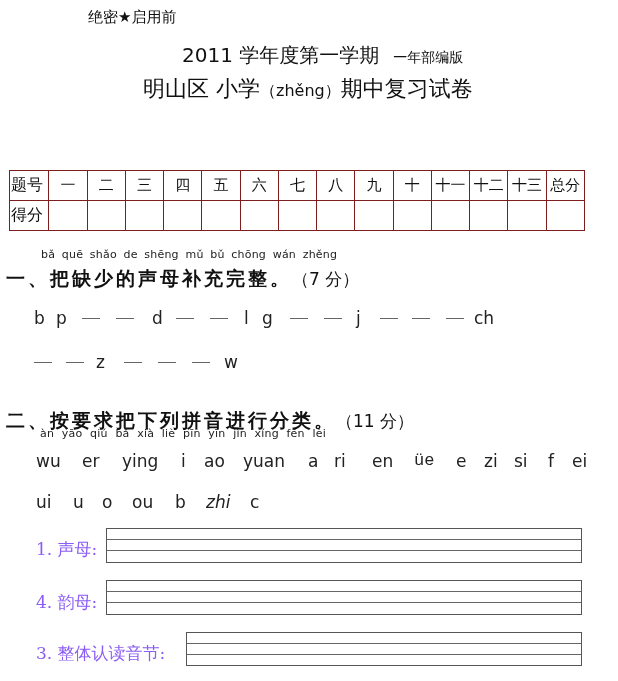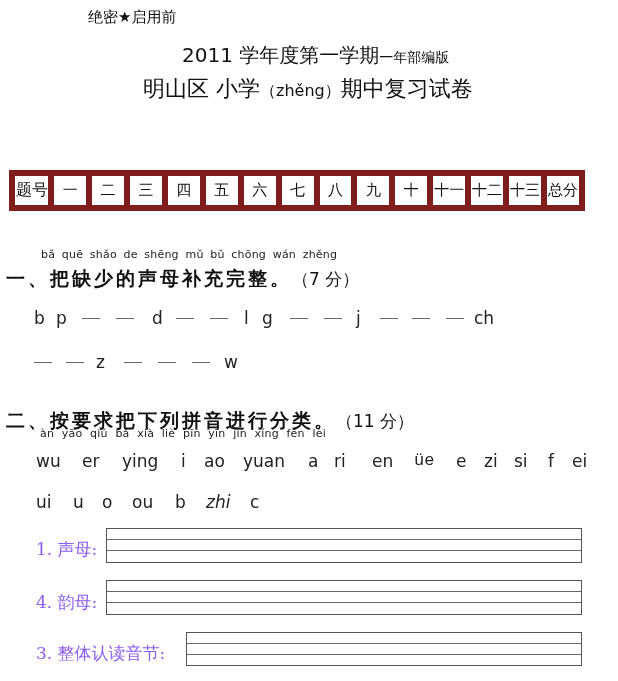--- a/index.html
+++ b/index.html
@@ -3,31 +3,31 @@
   <meta charset="utf-8">
   <style>
     html, body { margin: 0; padding: 0; background: #ffffff; }
     body {
       width: 618px; height: 681px; position: relative; overflow: hidden;
       font-family: "DejaVu Sans", sans-serif; color: #111;
     }
     .abs { position: absolute; white-space: nowrap; }
     .secret { left: 88px; top: 8px; font-size: 15px; }
     .title1 { left: 182px; top: 42px; font-size: 20px; font-family: "DejaVu Sans", sans-serif; }
-    .title1 .edition { font-size: 14px; margin-left: 0; }
+    .title1 .edition { font-size: 14px; margin-left: 14px; }
     .title2 { left: 143px; top: 74px; font-size: 22px; }
     .title2 .paren { font-size: 16px; }
 
     table.score {
       position: absolute; left: 9px; top: 170px;
       border-collapse: collapse; width: 576px;
       border: 1.5px solid #222;
     }
     table.score td {
-      border: 6px solid #7f1d1d; height: 29px; text-align: center;
+      border: 1px solid #7f1d1d; height: 29px; text-align: center;
       font-size: 15px; padding: 0; width: 38px;
     }
     table.score td.hdr { text-align: left; padding-left: 1px; font-size: 16px; }
 
     .pinyin { font-size: 11px; color: #222; letter-spacing: 0.2px; }
     .heading { font-size: 19px; letter-spacing: 3px; font-weight: bold; }
     .heading .pts { font-weight: normal; font-size: 17px; letter-spacing: 0; }
 
     .row { font-size: 17px; color: #222; }
     .row span { display: inline-block; text-align: center; }
@@ -61,20 +61,37 @@
     <td>五</td>
     <td>六</td>
     <td>七</td>
     <td>八</td>
     <td>九</td>
     <td>十</td>
     <td>十一</td>
     <td>十二</td>
     <td>十三</td>
     <td>总分</td>
+  </tr>
+  <tr>
+    <td class="hdr">得分</td>
+    <td></td>
+    <td></td>
+    <td></td>
+    <td></td>
+    <td></td>
+    <td></td>
+    <td></td>
+    <td></td>
+    <td></td>
+    <td></td>
+    <td></td>
+    <td></td>
+    <td></td>
+    <td></td>
   </tr>
 </tbody>
   </table>
 
 <div class="abs pinyin" style="left:41px; top:248px; word-spacing:3px;">bǎ quē shǎo de shēng mǔ bǔ chōng wán zhěng</div>
 <div class="abs heading" style="left:6px; top:266px;">
   <span>一、把缺少的声母补充完整。</span><span class="pts">（7 分）</span>
 </div>
 
 <div class="abs row" style="left:34px; top:308px; width:560px;">

